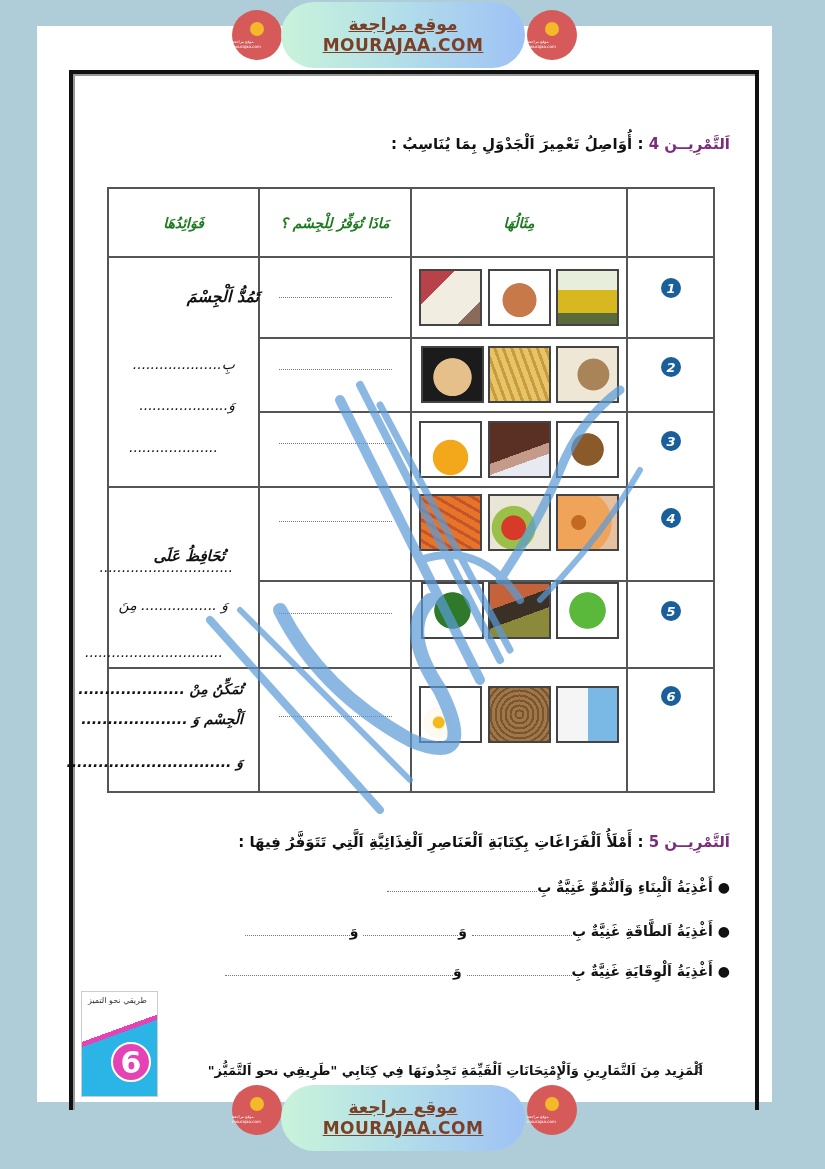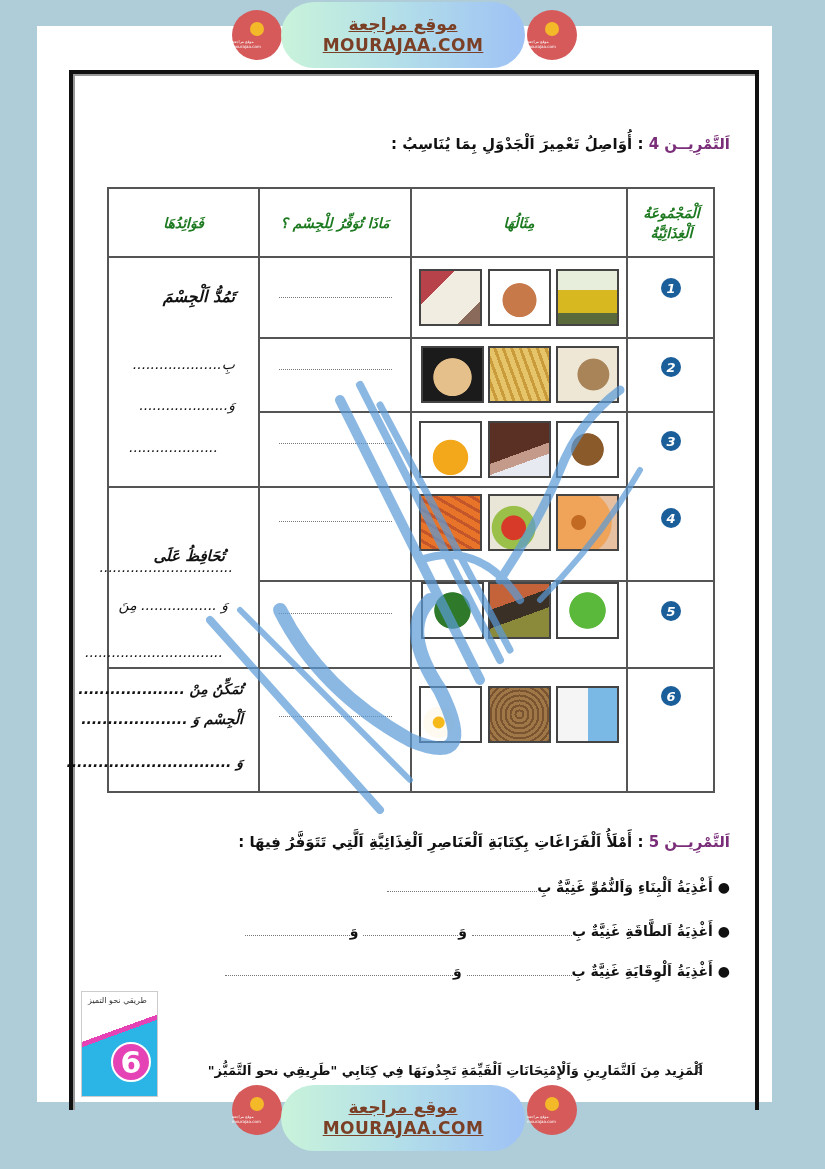--- a/index.html
+++ b/index.html
@@ -82,21 +82,20 @@
   <div class="hline" style="left:0;right:0;top:67px;"></div>
   <div class="hline" style="left:149px;right:0;top:148px;"></div>
   <div class="hline" style="left:149px;right:0;top:222px;"></div>
   <div class="hline" style="left:0;right:0;top:297px;"></div>
   <div class="hline" style="left:149px;right:0;top:391px;"></div>
   <div class="hline" style="left:0;right:0;top:478px;"></div>
 
   <div class="th" style="left:0;width:149px;">فَوَائِدُهَا</div>
   <div class="th" style="left:151px;width:150px;">مَاذَا تُوَفِّرُ لِلْجِسْم ؟</div>
   <div class="th" style="left:303px;width:214px;">مِثَالُهَا</div>
-  <div class="th" style="left:519px;width:87px;padding:0 6px;">اَلْمَجْمُوعَةُ اَلْغِذَائِيَّةُ</div>
 
   <div class="num" style="left:552px;top:89px;">1</div>
   <div class="num" style="left:552px;top:168px;">2</div>
   <div class="num" style="left:552px;top:242px;">3</div>
   <div class="num" style="left:552px;top:319px;">4</div>
   <div class="num" style="left:552px;top:412px;">5</div>
   <div class="num" style="left:552px;top:497px;">6</div>
 
   <div class="dots" style="left:170px;width:113px;top:108px;"></div>
   <div class="dots" style="left:170px;width:113px;top:180px;"></div>
@@ -122,21 +121,21 @@
   <div class="food" style="left:447px;top:305px;background:radial-gradient(circle at 35% 50%,#c26a22 0 15%,#f0a45a 17% 70%,#e6c0a0 72%);"></div>
 
   <div class="food" style="left:312px;top:393px;background:radial-gradient(circle at 50% 50%,#2f7a2a 0 45%,#fff 47%);"></div>
   <div class="food" style="left:379px;top:393px;background:linear-gradient(160deg,#c4623a 0 35%,#3a3026 35% 60%,#8a8a3a 60%);"></div>
   <div class="food" style="left:447px;top:393px;background:radial-gradient(circle at 50% 50%,#5ab83a 0 45%,#fff 47%);"></div>
 
   <div class="food" style="left:310px;top:497px;background:radial-gradient(circle at 30% 65%,#f6b91a 0 10%,#fffaf0 12% 28%,#fff 30%);"></div>
   <div class="food" style="left:379px;top:497px;background:repeating-radial-gradient(circle at 50% 50%,#a07848 0 3px,#7a5430 3px 5px);"></div>
   <div class="food" style="left:447px;top:497px;background:linear-gradient(90deg,#f5f5f5 0 50%,#7ab8e6 50%);"></div>
 
-  <div class="ben" style="right:478px;top:98px;font-size:16px;">تَمُدُّ اَلْجِسْمَ</div>
+  <div class="ben" style="right:454px;top:98px;font-size:16px;">تَمُدُّ اَلْجِسْمَ</div>
   <div class="ben" style="right:478px;top:167px;font-weight:normal;">بِ....................</div>
   <div class="ben" style="right:478px;top:208px;font-weight:normal;">وَ....................</div>
   <div class="ben" style="right:495px;top:250px;font-weight:normal;">....................</div>
 
   <div class="ben" style="right:488px;top:322px;font-size:15px;margin-top:36px;">تُحَافِظُ عَلَى</div>
   <div class="ben" style="right:480px;top:370px;font-weight:normal;">..............................</div>
   <div class="ben" style="right:485px;top:408px;font-weight:normal;">وَ ................. مِنَ</div>
   <div class="ben" style="right:490px;top:455px;font-weight:normal;">...............................</div>
 
   <div class="ben" style="right:470px;top:492px;">تُمَكِّنُ مِنْ ....................</div>

